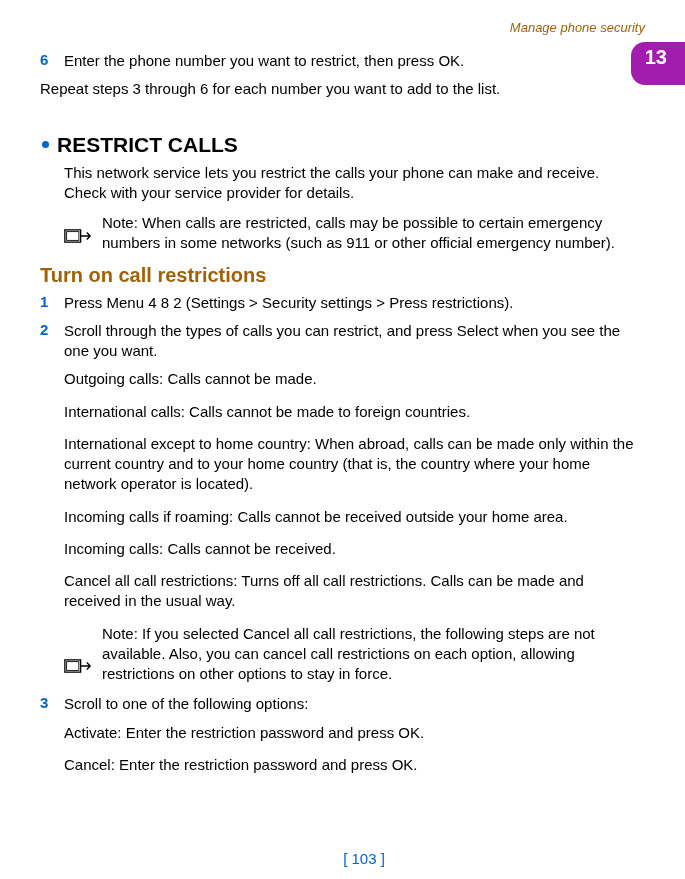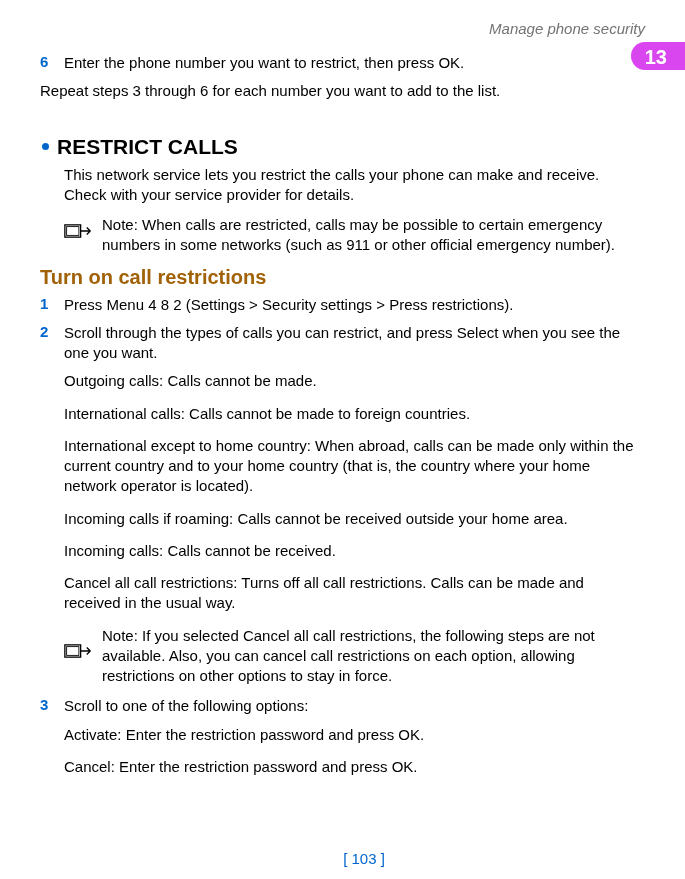--- a/index.html
+++ b/index.html
@@ -13,36 +13,36 @@
       width: 685px;
       height: 879px;
       position: relative;
       padding: 0;
     }
     .page {
       padding: 20px 30px 20px 30px;
       position: relative;
     }
     .header-line {
-      color: #737373;
+      color: #a16207;
       font-style: italic;
       text-align: right;
-      font-size: 15px;
+      font-size: 13px;
       padding-right: 10px;
       margin-bottom: 16px;
     }
     .chapter-badge {
       position: absolute;
       right: 0;
       top: 42px;
-      background: #d946ef;
+      background: #a21caf;
       color: #fff;
       font-size: 20px;
       font-weight: bold;
-      padding: 4px 18px 1px 14px;
+      padding: 4px 18px 16px 14px;
       border-top-left-radius: 14px;
       border-bottom-left-radius: 14px;
       text-align: center;
     }
     .content {
       padding: 0 20px 0 10px;
     }
     .step-row {
       display: flex;
       margin-bottom: 8px;
@@ -85,21 +85,21 @@
       margin-left: 2px;
     }
     .section-h2 {
       color: #a16207;
       font-weight: bold;
       font-size: 20px;
       margin: 10px 0 6px 0;
     }
     .note-block {
       display: flex;
-      align-items: center;
+      align-items: flex-end;
       margin: 10px 0 10px 24px;
     }
     .note-icon {
       width: 28px;
       min-width: 28px;
       margin-right: 10px;
       margin-top: 2px;
     }
     .note-text {
       font-size: 15px;

